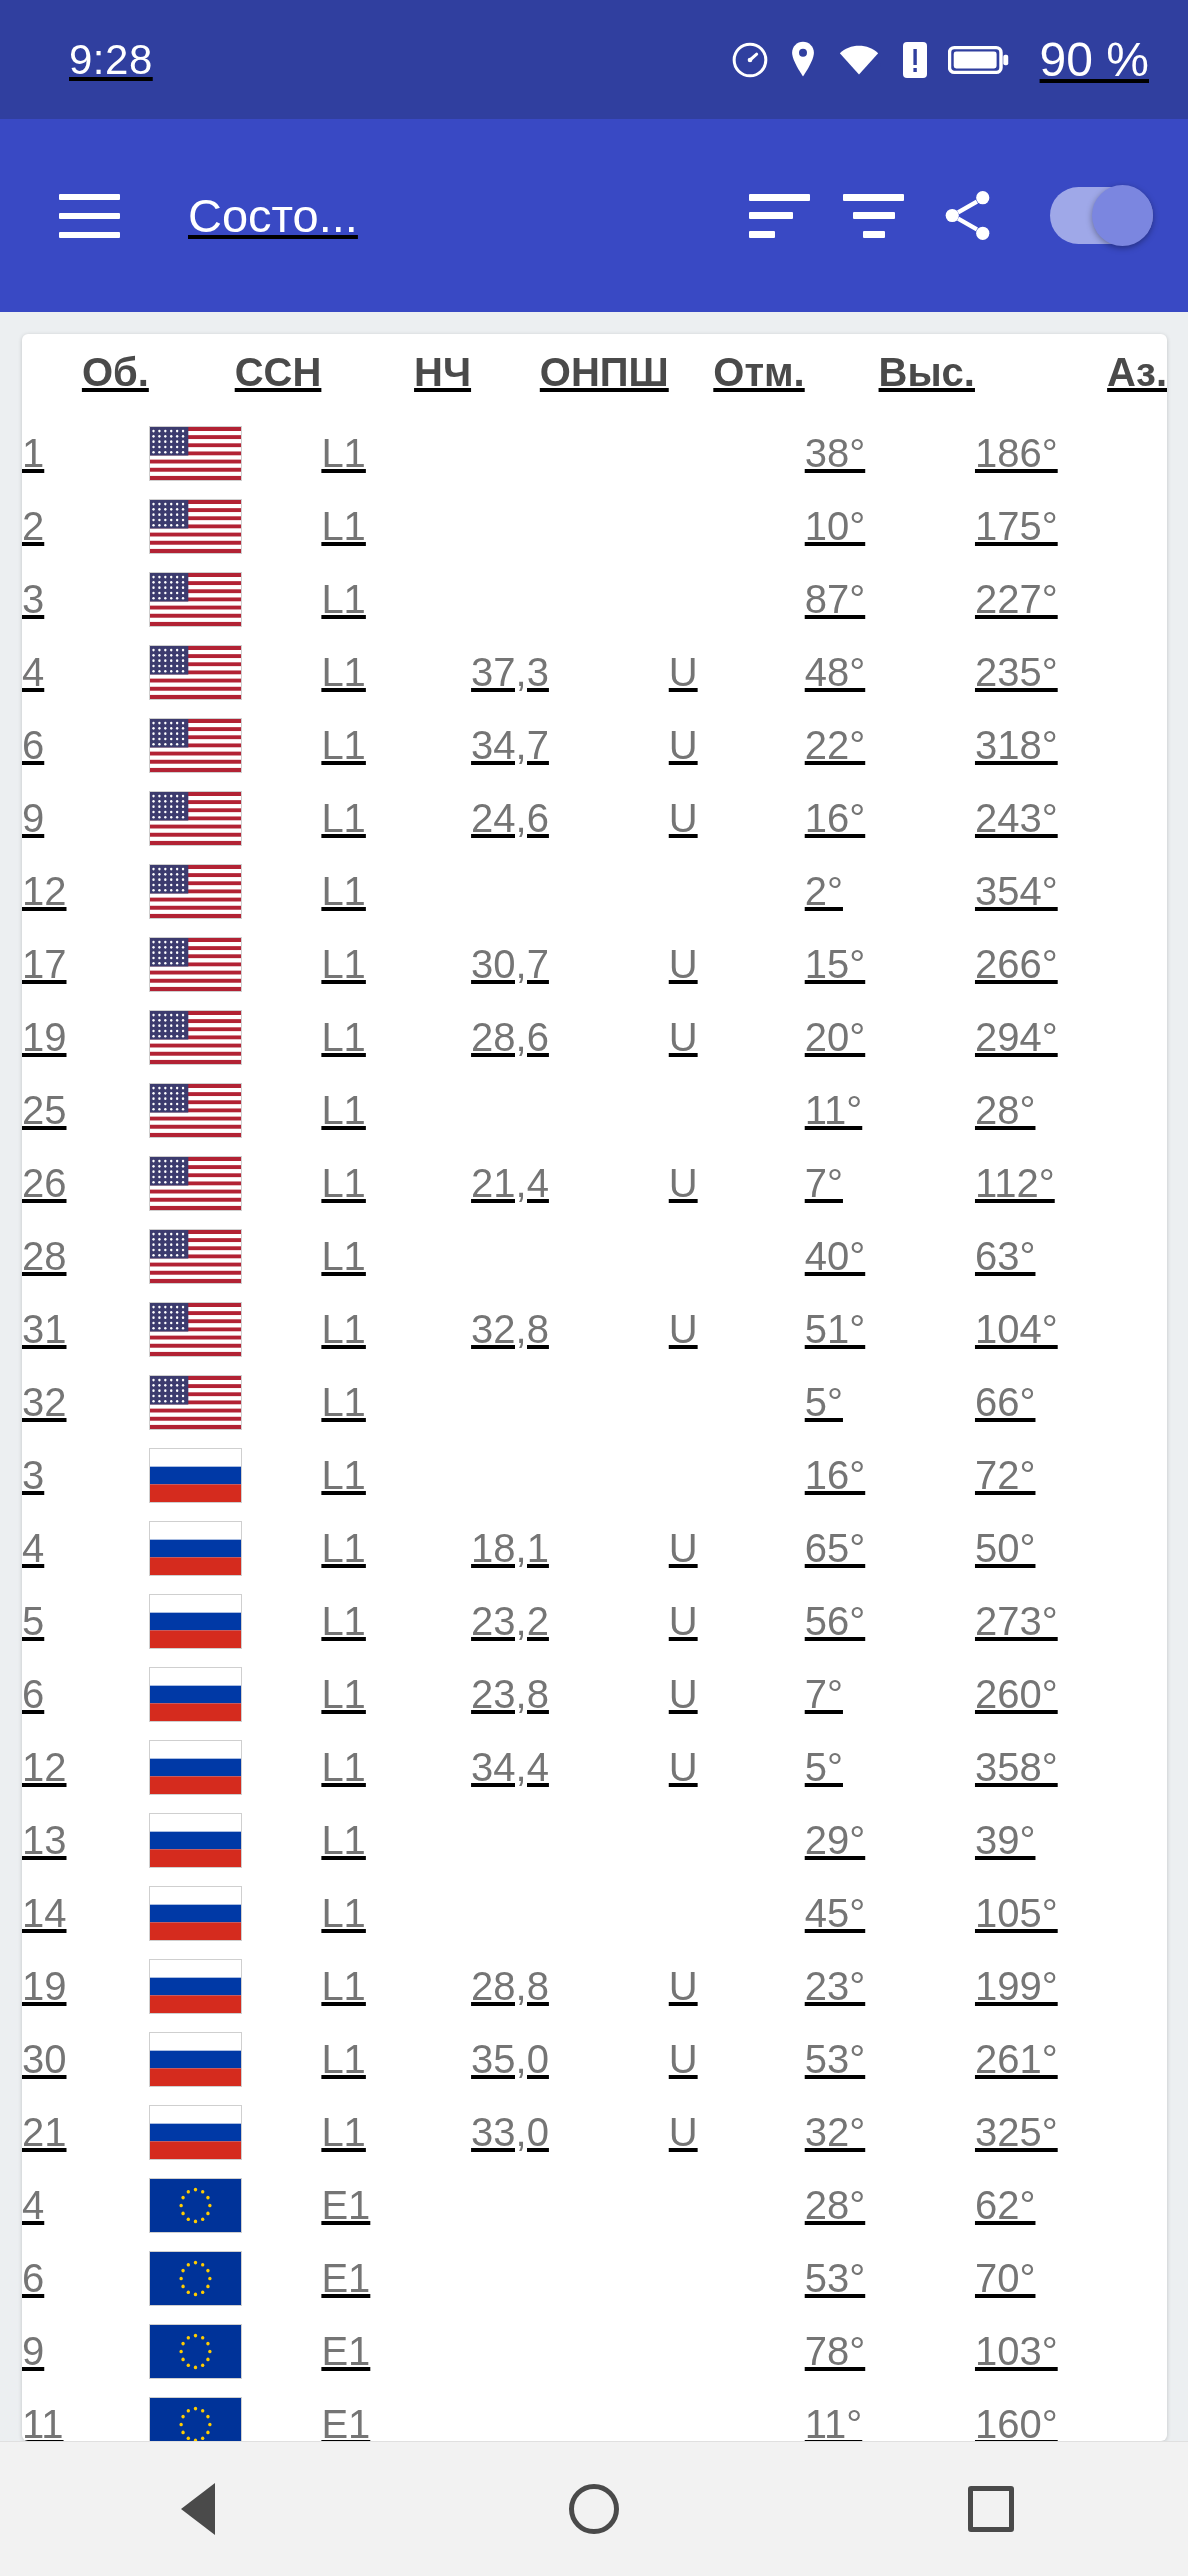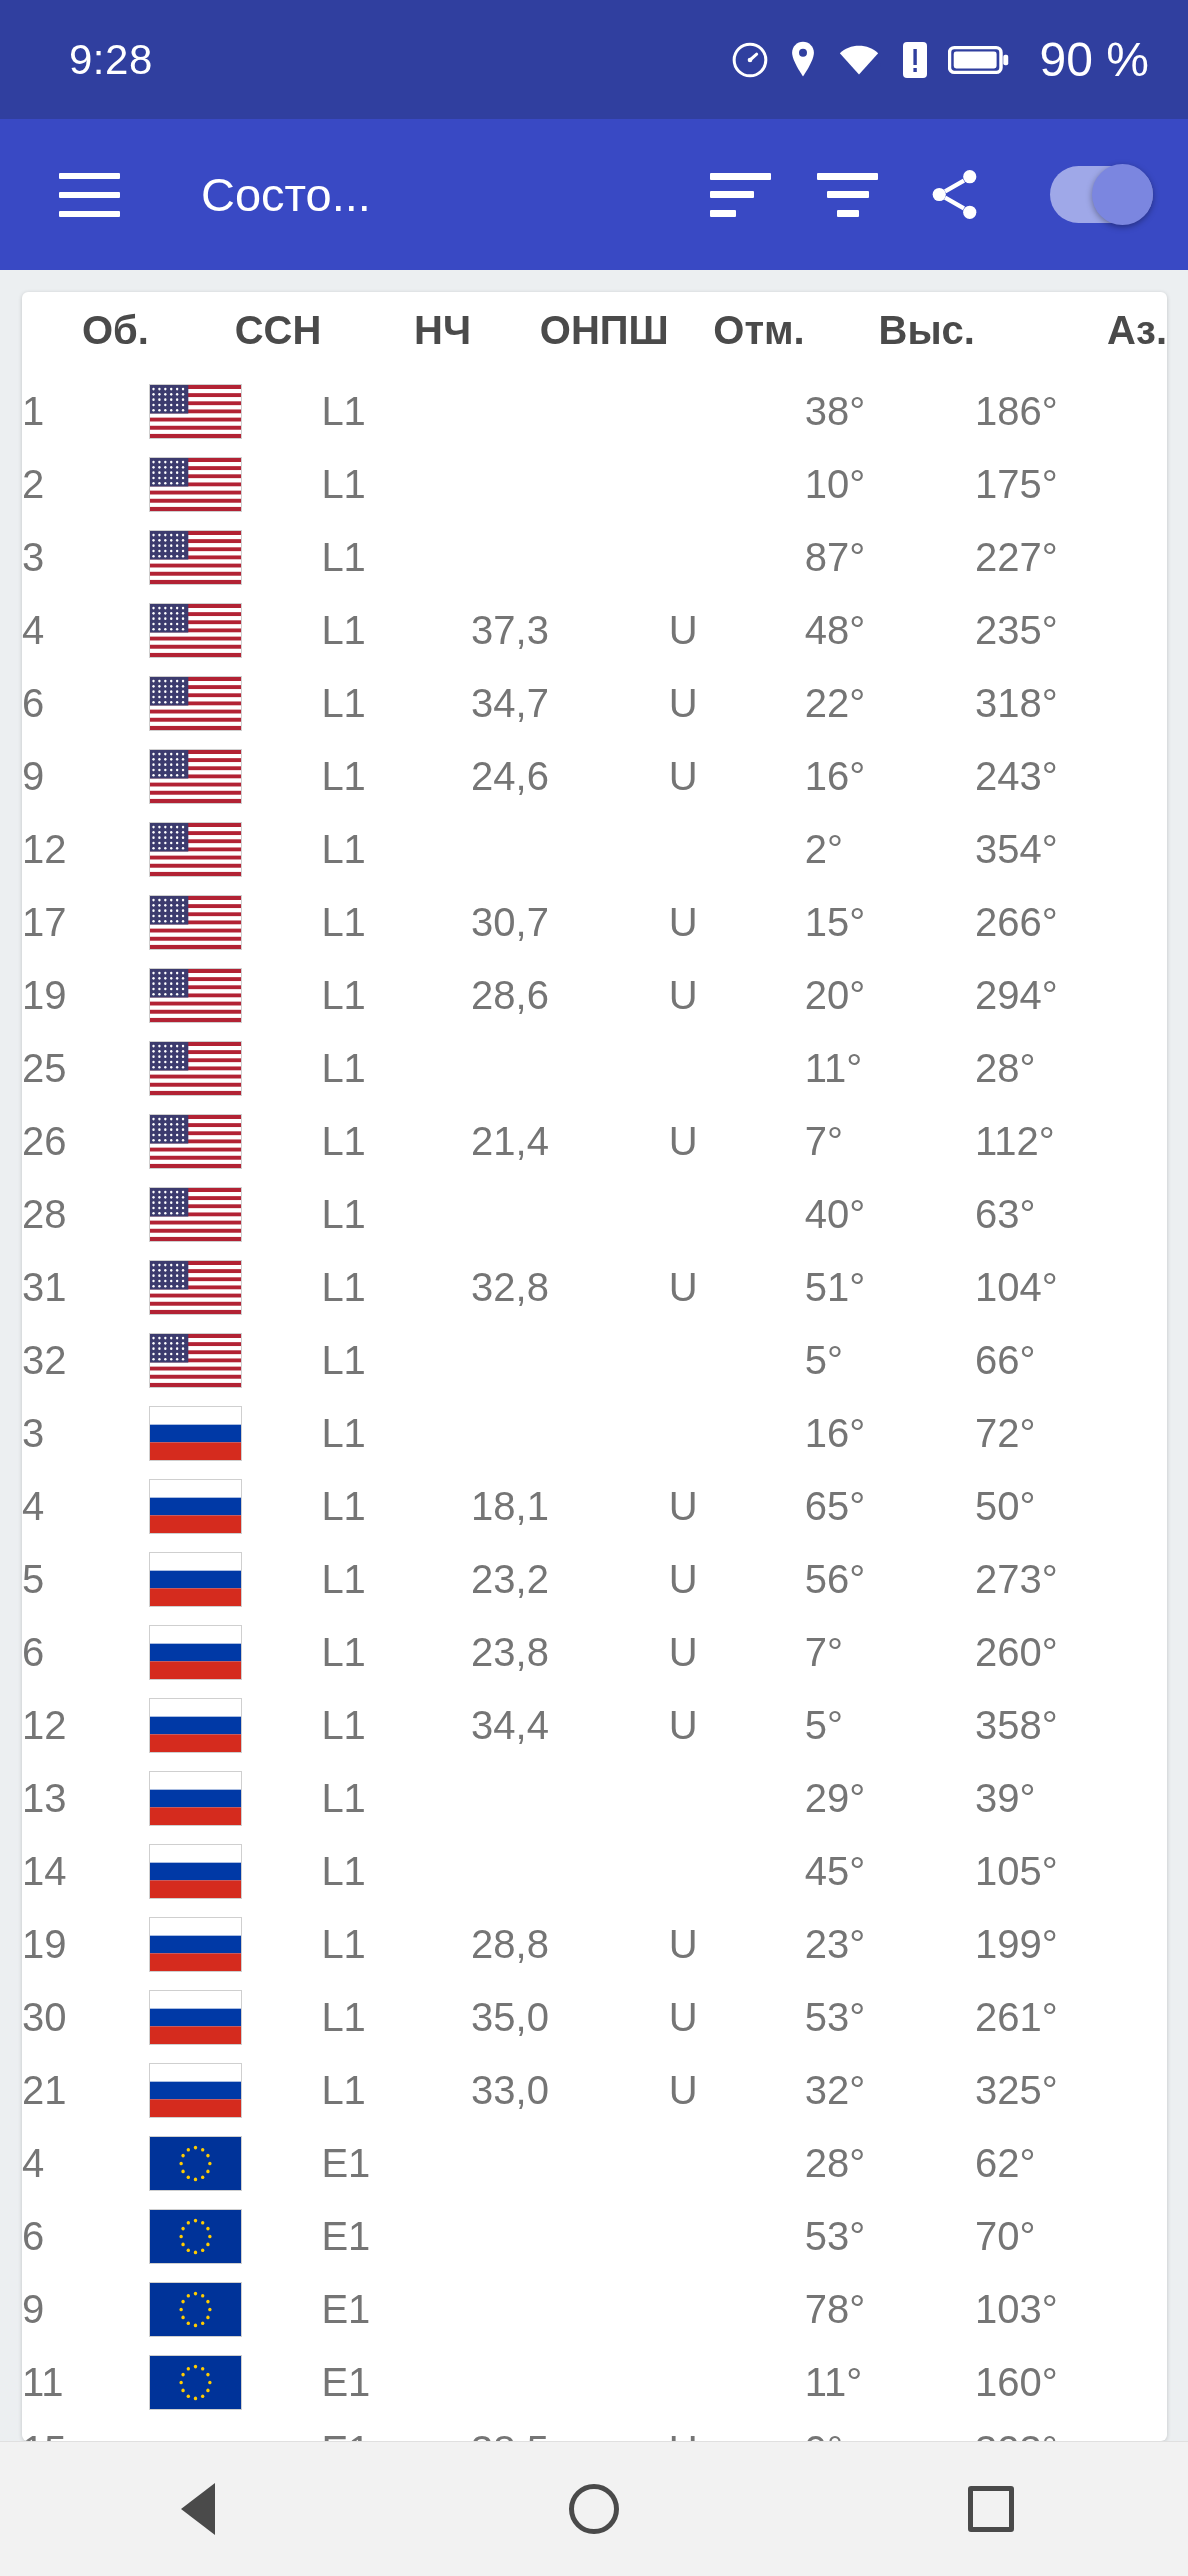--- a/index.html
+++ b/index.html
@@ -10,20 +10,21 @@
     font-family: "Liberation Sans", sans-serif;
   }
   #app {
     width: 1189px;
     height: 2576px;
     position: relative;
     display: flex;
     flex-direction: column;
     background: #eceff1;
     overflow: hidden;
+    text-decoration: underline;
   }
 
   
   .statusbar {
     height: 119px;
     background: #303f9f;
     color: #ffffff;
     display: flex;
     align-items: center;
     justify-content: space-between;
@@ -41,27 +42,27 @@
     gap: 16px;
   }
   .status-icons svg { display: block; }
   .battery-pct {
     font-size: 48px;
     margin-left: 15px;
   }
 
   
   .appbar {
-    height: 151px;
+    height: 193px;
     background: #3949c4;
     display: flex;
     align-items: center;
     padding: 0 36px 0 44px;
     flex: 0 0 auto;
-    gap: 16px;
+    gap: 3px;
   }
   .appbar-title {
     color: #ffffff;
     font-size: 47px;
     font-weight: 400;
     margin-left: 50px;
     white-space: nowrap;
     overflow: hidden;
   }
   .appbar-spacer { flex: 1 1 auto; }

